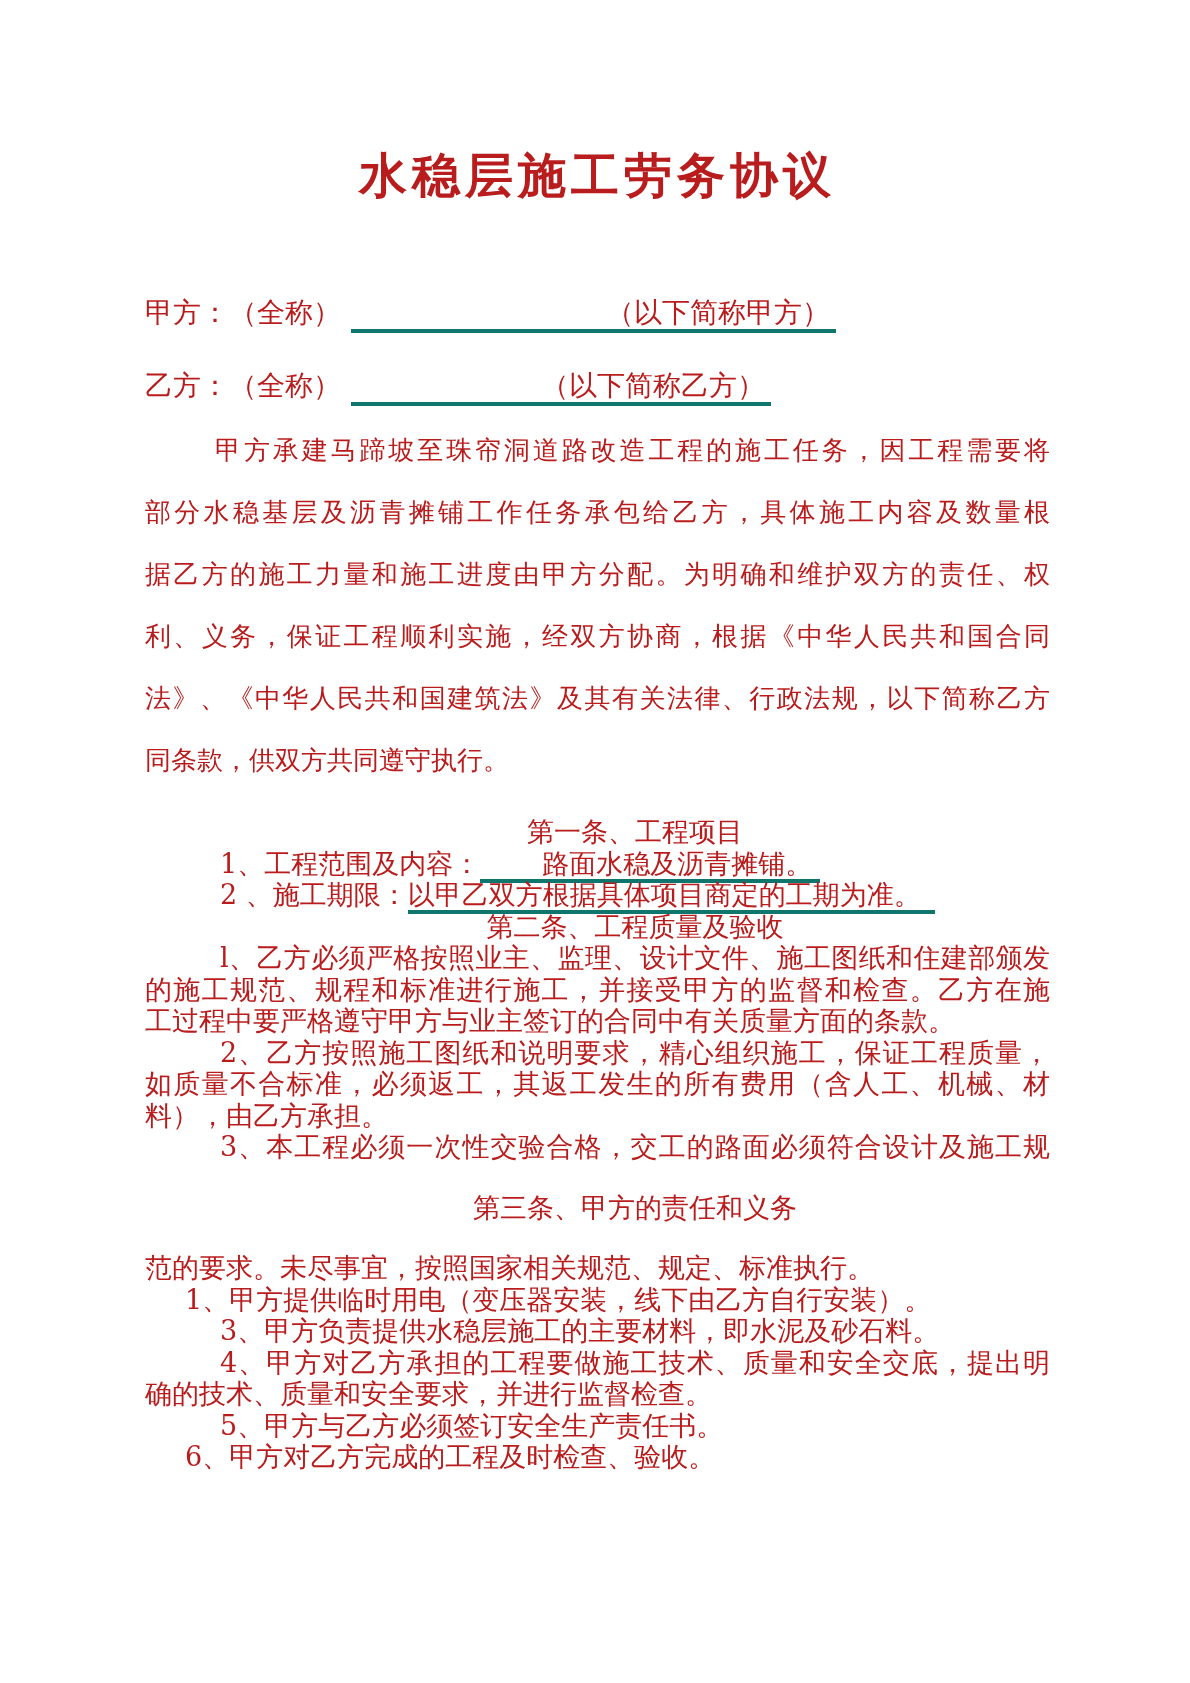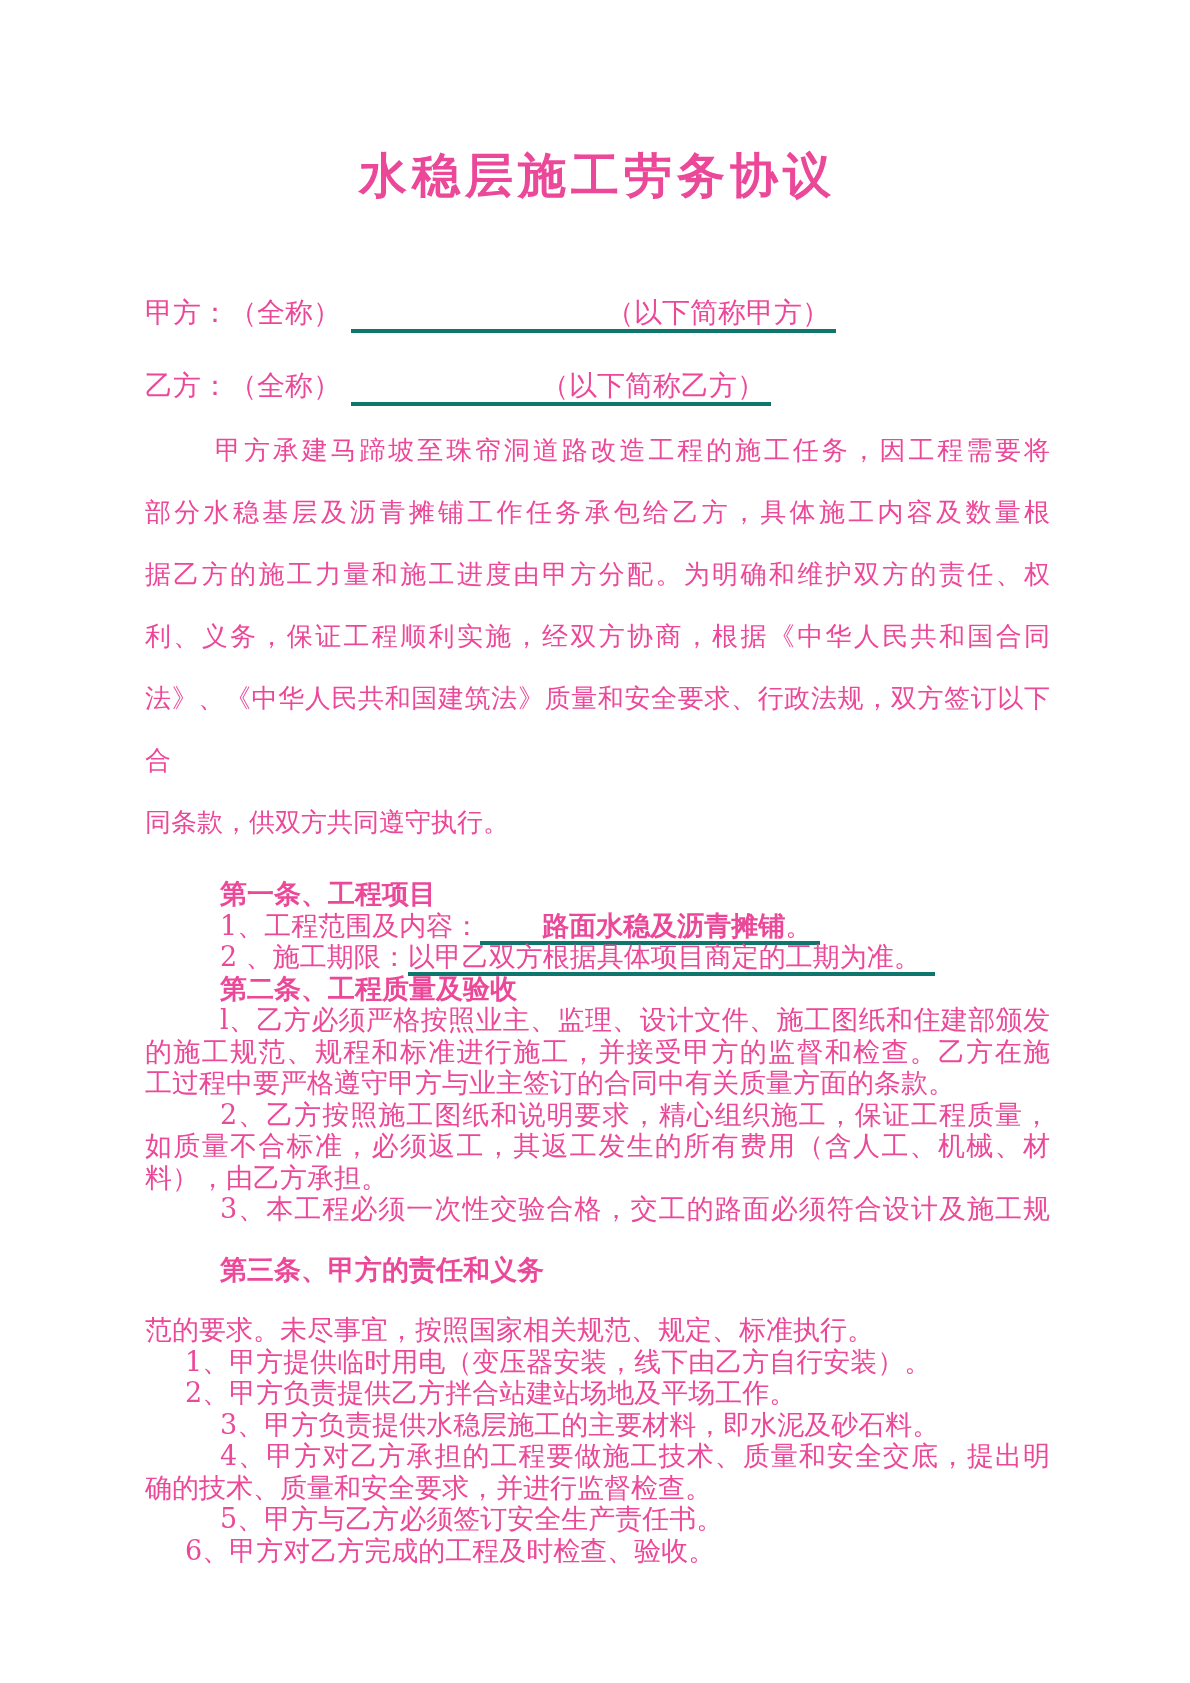--- a/index.html
+++ b/index.html
@@ -1,21 +1,21 @@
 <!DOCTYPE html>
 <html><head>
 <meta charset="utf-8">
 <style>
   html,body { margin:0; padding:0; background:#ffffff; }
   .page {
     position:relative;
     width:1190px; height:1683px;
     margin:0 auto;
     background:#ffffff;
-    color:#ec4899;
+    color:#b91c1c;
     font-family:"DejaVu Serif","Liberation Serif",serif;
     box-sizing:border-box;
     padding:0 140px 0 145px;
     overflow:hidden;
   }
   .doc-title {
     margin-top:145px;
     font-size:48px;
     font-weight:bold;
     text-align:center;
@@ -42,21 +42,21 @@
     line-height:62px;
     white-space:nowrap;
   }
   .first-indent { padding-left:70px; }
 
   .line {
     font-size:27px;
     line-height:31.5px;
     white-space:nowrap;
   }
-  .b { font-weight:bold; }
+  .b { font-weight:normal;text-align:center; }
   .indent-lg { padding-left:75px; }
   .indent-sm { padding-left:40px; }
   .sec-first { margin-top:25px; }
   .gap-top { margin-top:29px; }
 
   .just {
     white-space:normal;
     text-align:justify;
     text-align-last:justify;
   }
@@ -77,21 +77,21 @@
 
   <div class="party party-b">
     <span>乙方：（全称）</span><span class="ul"><span class="blank blank-b"></span><span>（以下简称乙方）</span></span>
   </div>
 
   <div class="intro">
     <div class="intro-line first-indent just">甲方承建马蹄坡至珠帘洞道路改造工程的施工任务，因工程需要将</div>
     <div class="intro-line just">部分水稳基层及沥青摊铺工作任务承包给乙方，具体施工内容及数量根</div>
     <div class="intro-line just">据乙方的施工力量和施工进度由甲方分配。为明确和维护双方的责任、权</div>
     <div class="intro-line just">利、义务，保证工程顺利实施，经双方协商，根据《中华人民共和国合同</div>
-    <div class="intro-line just">法》、《中华人民共和国建筑法》质量和安全要求、行政法规，双方签订以下合</div>
+    <div class="intro-line just">法》、《中华人民共和国建筑法》及其有关法律、行政法规，以下简称乙方</div>
     <div class="intro-line">同条款，供双方共同遵守执行。</div>
   </div>
 
   <div class="line b indent-lg sec-first">第一条、工程项目</div>
 
   <div class="line indent-lg">
     <span>1、工程范围及内容：</span><span class="ul scope-ul"><span class="blank scope-blank"></span><span class="b">路面水稳及沥青摊铺</span><span>。</span></span>
   </div>
 
   <div class="line indent-lg">
@@ -105,20 +105,19 @@
   <div class="line">工过程中要严格遵守甲方与业主签订的合同中有关质量方面的条款。</div>
   <div class="line indent-lg just">2、乙方按照施工图纸和说明要求，精心组织施工，保证工程质量，</div>
   <div class="line just">如质量不合标准，必须返工，其返工发生的所有费用（含人工、机械、材</div>
   <div class="line">料），由乙方承担。</div>
   <div class="line indent-lg just">3、本工程必须一次性交验合格，交工的路面必须符合设计及施工规</div>
   <div class="line b indent-lg gap-top">第三条、甲方的责任和义务</div>
 
   <div class="line gap-top">范的要求。未尽事宜，按照国家相关规范、规定、标准执行。</div>
 
   <div class="line indent-sm">1、甲方提供临时用电（变压器安装，线下由乙方自行安装）。</div>
-  <div class="line indent-sm">2、甲方负责提供乙方拌合站建站场地及平场工作。</div>
   <div class="line indent-lg">3、甲方负责提供水稳层施工的主要材料，即水泥及砂石料。</div>
   <div class="line indent-lg just">4、甲方对乙方承担的工程要做施工技术、质量和安全交底，提出明</div>
   <div class="line">确的技术、质量和安全要求，并进行监督检查。</div>
   <div class="line indent-lg">5、甲方与乙方必须签订安全生产责任书。</div>
   <div class="line indent-sm">6、甲方对乙方完成的工程及时检查、验收。</div>
 
 </div>
 
 </body></html>

